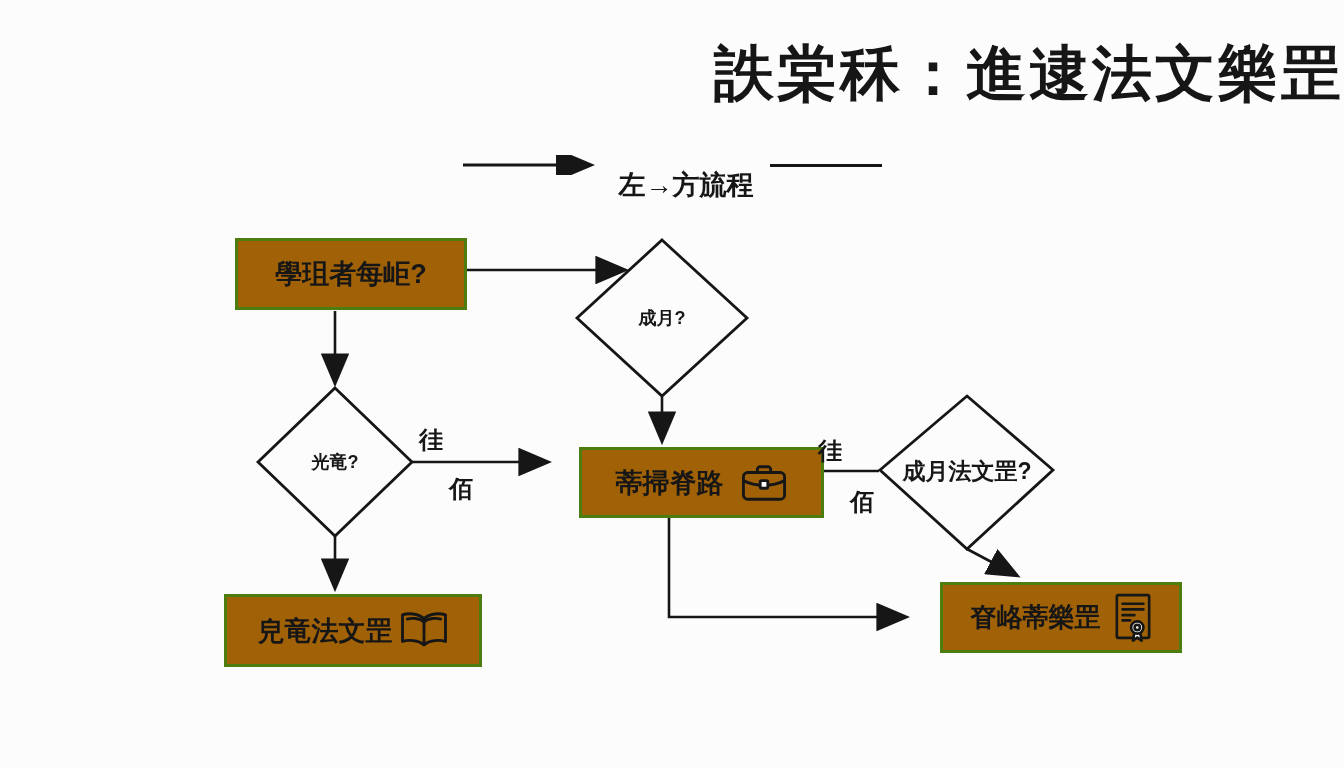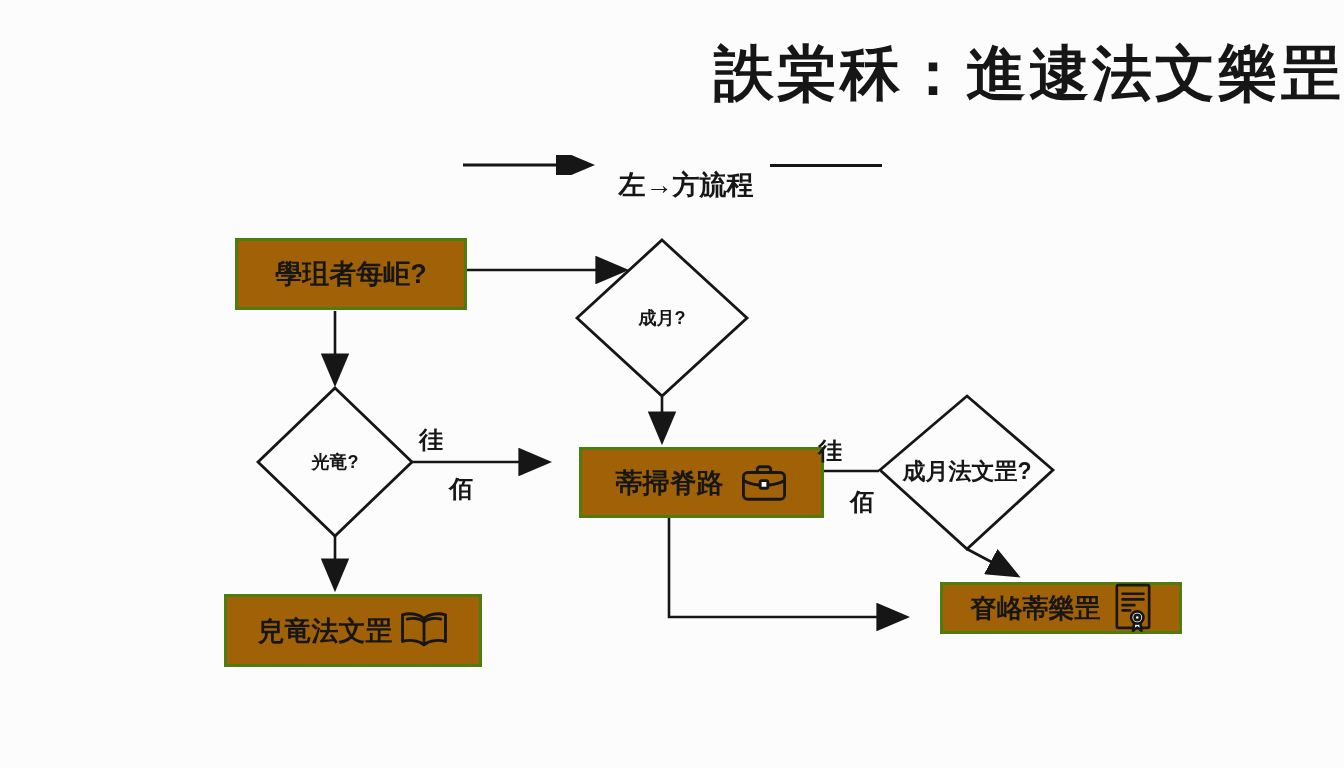--- a/index.html
+++ b/index.html
@@ -91,21 +91,21 @@
   <div class="rect-node" style="left:200px;top:594px;width:258px;height:73px;gap:6px;">
     <span>皃竜法文罡</span>
     <svg class="node-icon" width="50" height="42" viewBox="0 0 52 44" fill="none" stroke="#161616" stroke-width="3" stroke-linejoin="round" stroke-linecap="round">
       <path d="M26,9 C20,3.5 9.5,3 3.5,5 V33 C9.5,31 20,31.5 26,36.5 C32,31.5 42.5,31 48.5,33 V5 C42.5,3 32,3.5 26,9 Z"></path>
       <path d="M26,9 V36.5"></path>
       <path d="M26,12.5 C21.5,8.5 13.5,8 8.5,9.5"></path>
       <path d="M26,12.5 C30.5,8.5 38.5,8 43.5,9.5"></path>
     </svg>
   </div>
 
-  <div class="rect-node" style="left:916px;top:582px;width:242px;height:52px;gap:13px;font-size:26px;">
+  <div class="rect-node" style="left:916px;top:582px;width:242px;height:71px;gap:13px;font-size:26px;">
     <span>眘峈蒂樂罡</span>
     <svg class="node-icon" width="38" height="52" viewBox="0 0 40 54" fill="none" stroke="#161616" stroke-width="2.8" stroke-linejoin="round" stroke-linecap="round">
       <rect x="3" y="3" width="34" height="45" rx="1.5"></rect>
       <path d="M9,12 H31 M9,18 H31 M9,24 H21.5 M9,29.5 H17"></path>
       <path d="M21.5,41.5 L20,51 L24.5,47.5 L29,51 L27.5,41.5" fill="#fcfcfc"></path>
       <circle cx="24.5" cy="37" r="6.5" fill="#fcfcfc"></circle>
       <circle cx="24.5" cy="37" r="2.8"></circle>
     </svg>
   </div>
 

